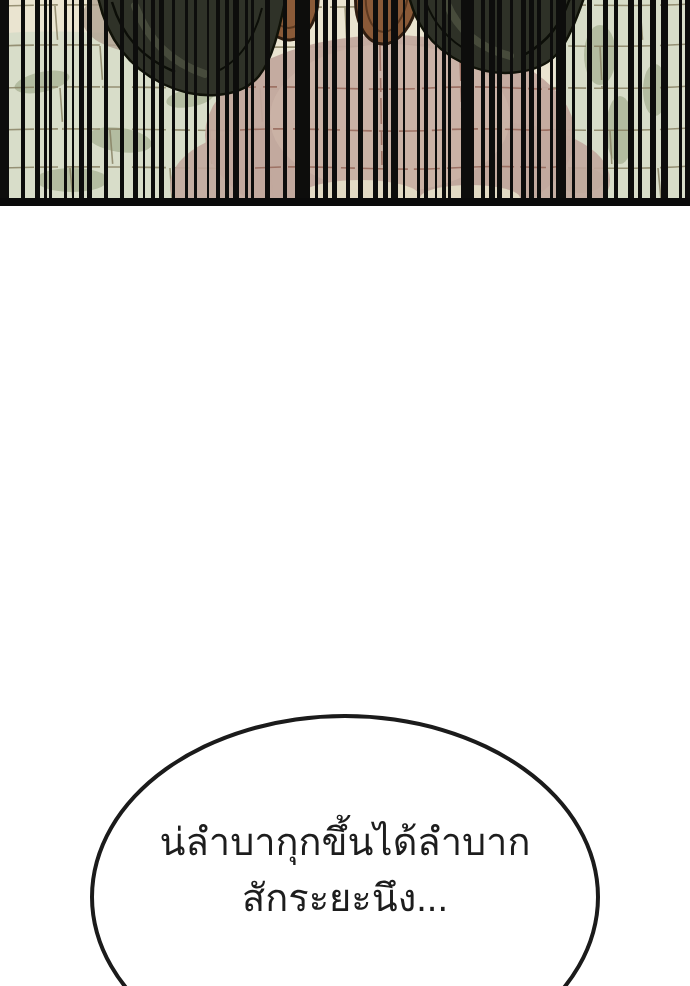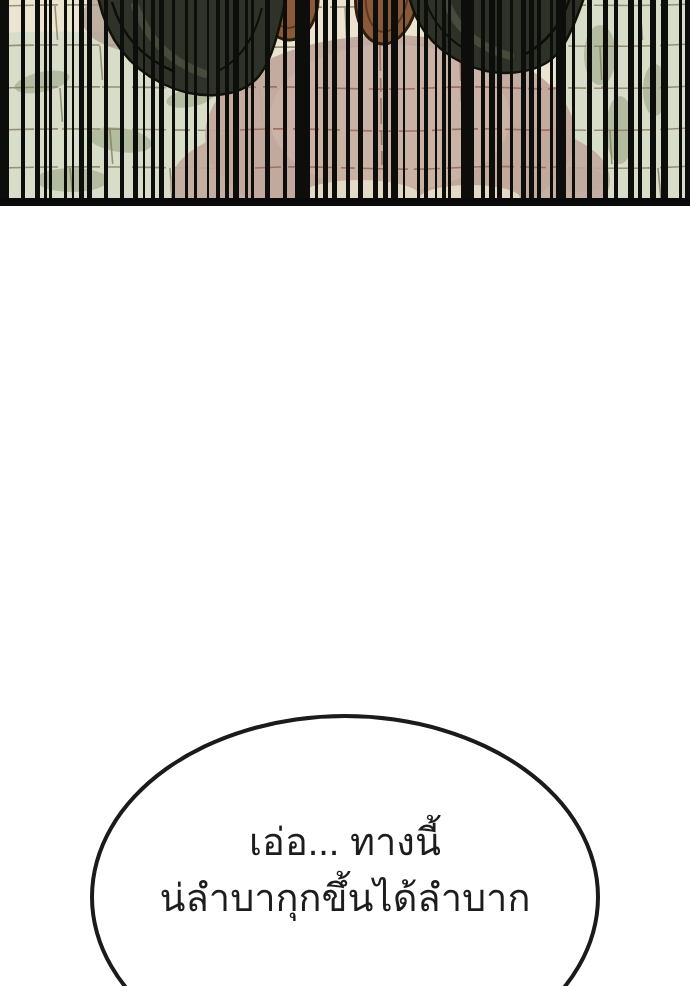--- a/index.html
+++ b/index.html
@@ -170,18 +170,18 @@
         <i style="left: 685px; width: 5.9px;"></i>
       </div>
 
     <div class="panel-border"></div>
   </div>
 
   <div style="position:absolute;left:0;top:206px;width:690px;height:508px;background:#ffffff;"></div>
 
   <div class="bubble">
     <div class="bubble-text">
-      <div>เอ่อ... ทางนี้</div>
       <div>น่ลำบากุกขึ้นได้ลำบาก</div>
+      <div>สักระยะนึง...</div>
     </div>
   </div>
 
 </div>
 
 </body></html>

